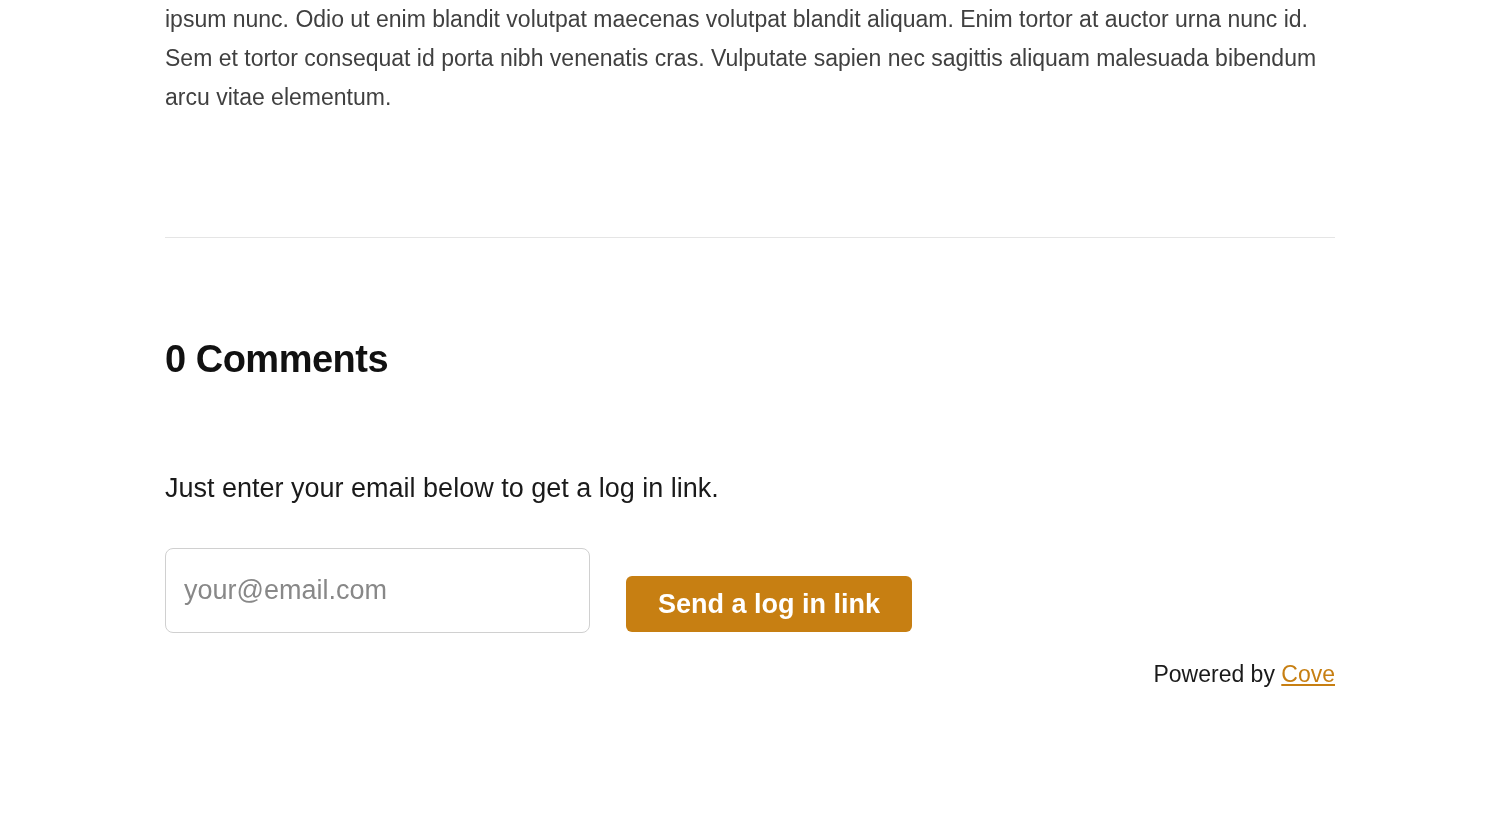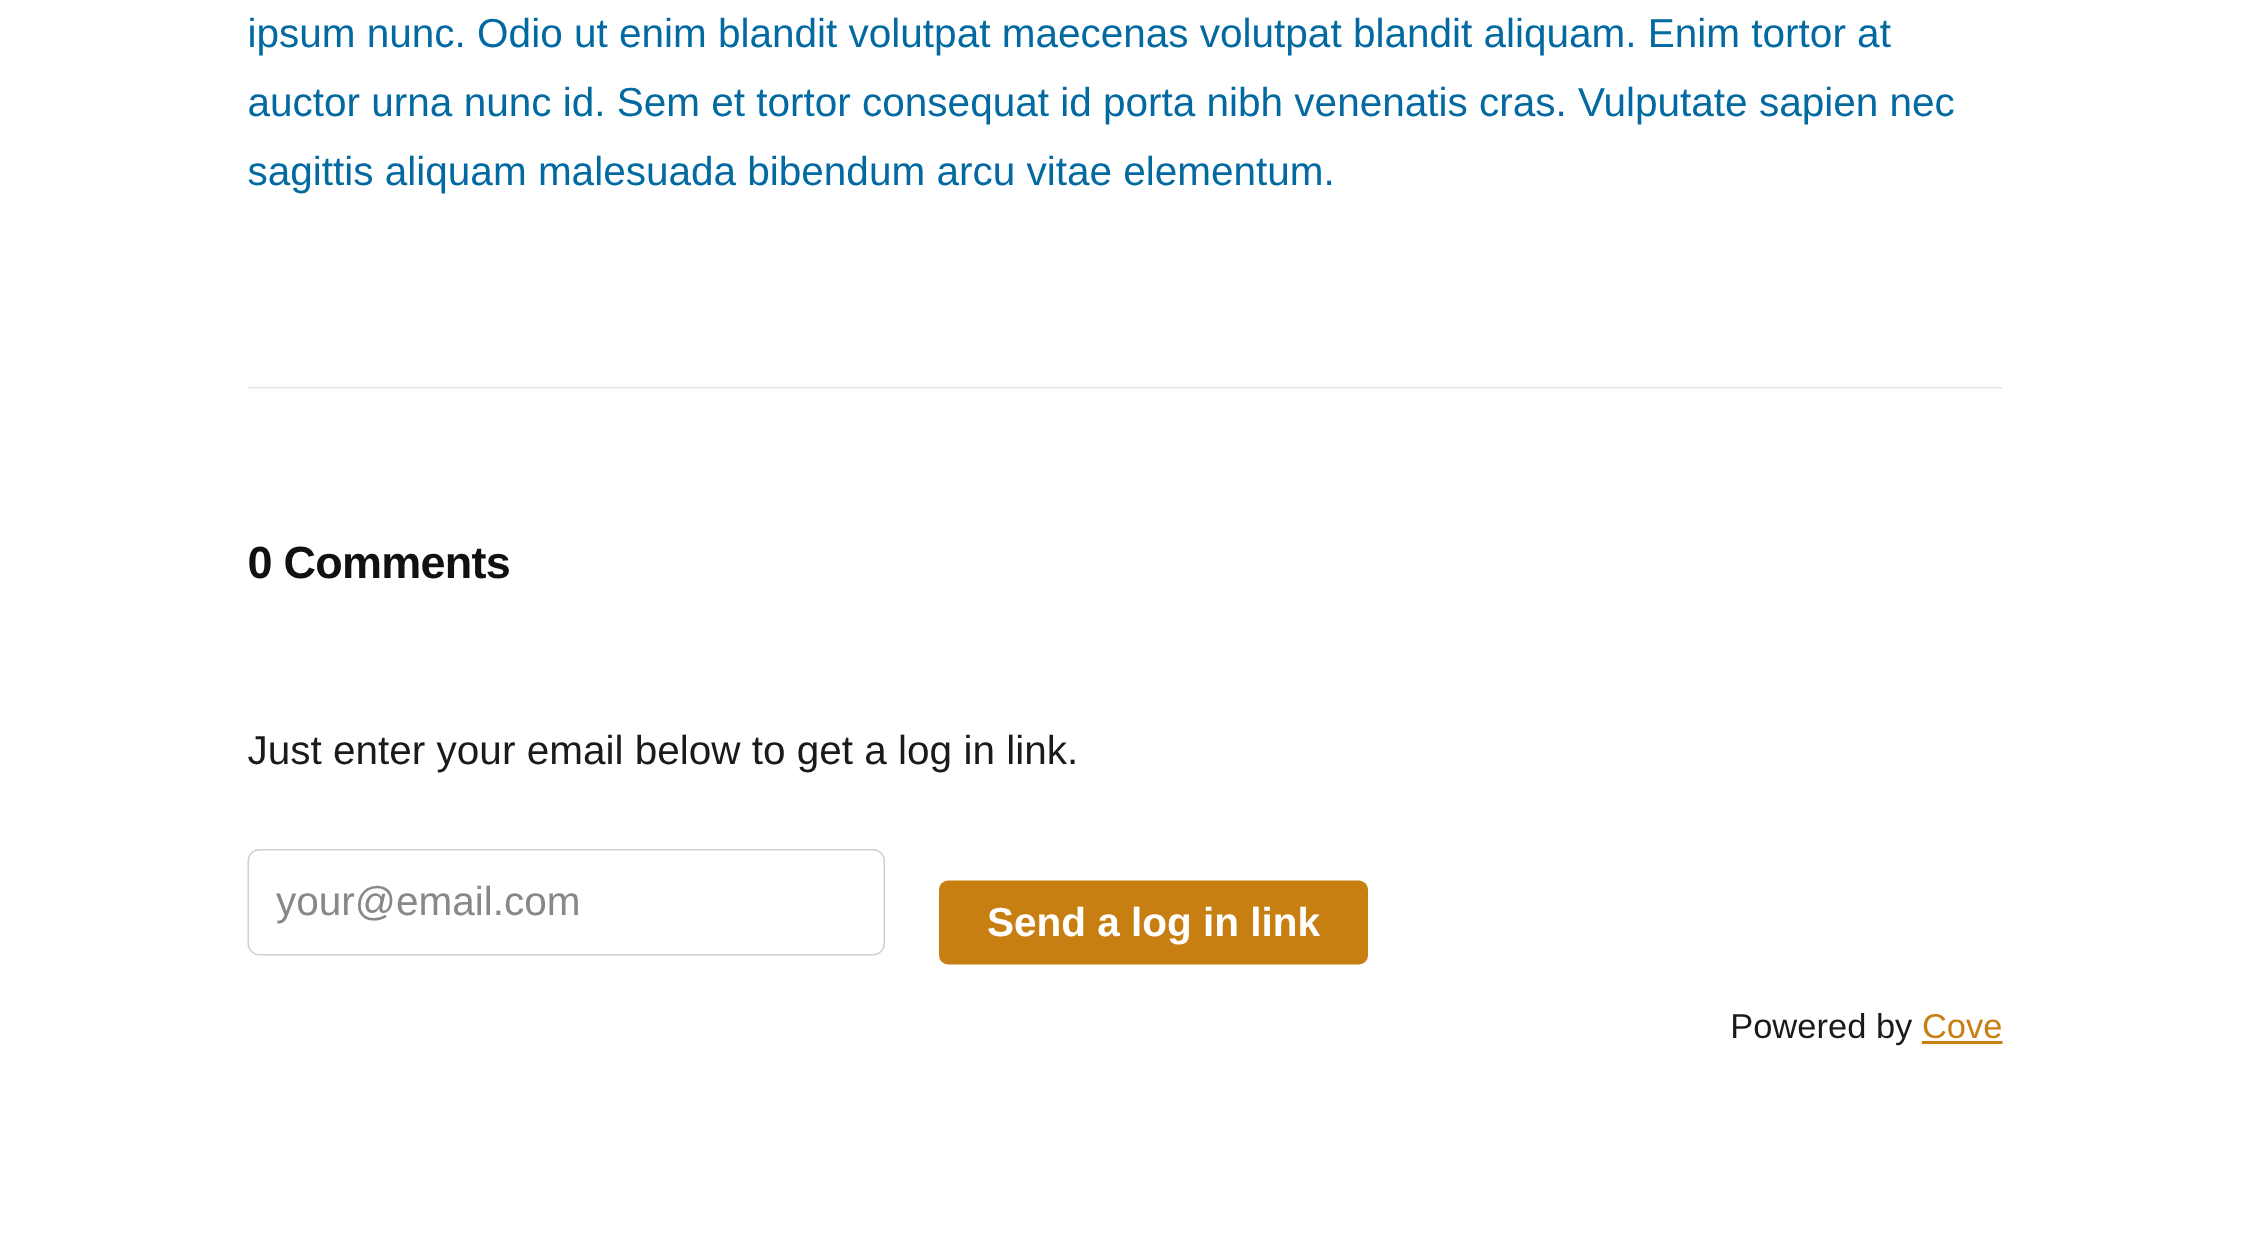--- a/index.html
+++ b/index.html
@@ -12,51 +12,51 @@
       background: #ffffff;
       color: #1a1a1a;
       width: 1500px;
       height: 837px;
       overflow: hidden;
     }
     .container {
       padding: 0 165px;
     }
     .article-text {
-      font-size: 27px;
+      font-size: 23px;
       line-height: 1.7;
-      color: #0369a1;
+      color: #404040;
       margin-bottom: 120px;
     }
     .divider {
       border: none;
       border-top: 1px solid #e5e5e5;
       margin-bottom: 100px;
     }
     .comments-heading {
-      font-size: 30px;
+      font-size: 38px;
       font-weight: 700;
       color: #111;
       letter-spacing: -0.5px;
       margin-bottom: 45px;
     }
     .signin-text {
       font-size: 27px;
       line-height: 1.55;
       color: #1a1a1a;
       margin-bottom: 38px;
     }
     .form-row {
       display: flex;
       align-items: center;
       gap: 36px;
     }
     .email-input {
       width: 425px;
-      height: 71px;
+      height: 85px;
       padding: 0 18px;
       font-size: 27px;
       color: #1a1a1a;
       border: 1px solid #d0d0d0;
       border-radius: 8px;
       outline: none;
     }
     .email-input::placeholder {
       color: #888;
     }

